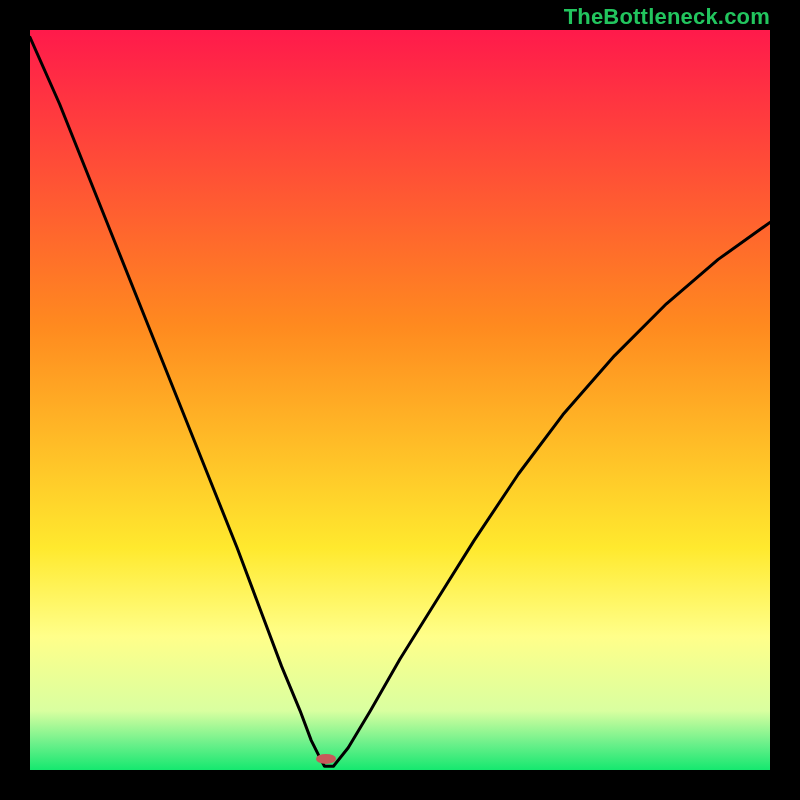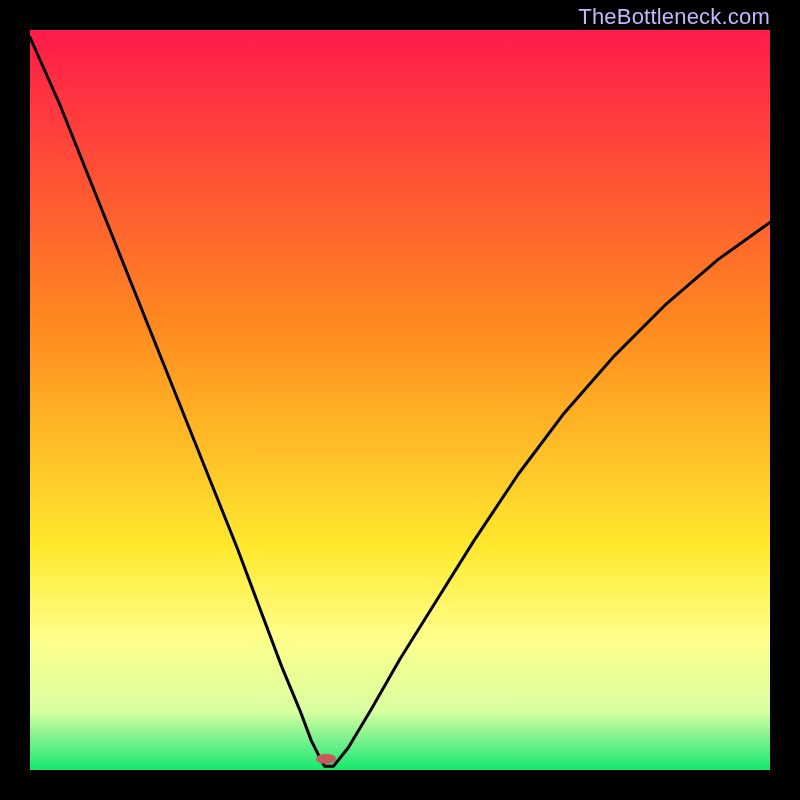--- a/index.html
+++ b/index.html
@@ -23,23 +23,23 @@
     top: 30px;
     left: 30px;
     width: 740px;
     height: 740px;
     overflow: hidden;
   }
   .watermark {
     position: absolute;
     top: 4px;
     right: 30px;
-    color: #c4b5fd;
+    color: #22c55e;
     font-size: 22px;
-    font-weight: 400;
+    font-weight: 700;
     letter-spacing: 0.2px;
     user-select: none;
   }
   svg { display: block; }
 </style>
 </head>
 <body>
 
 <div class="frame">
 

